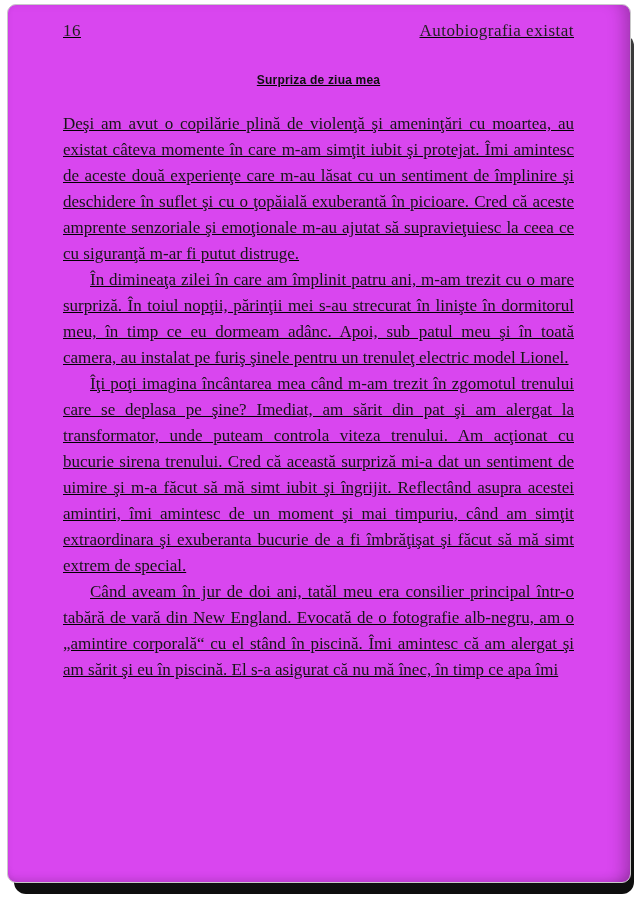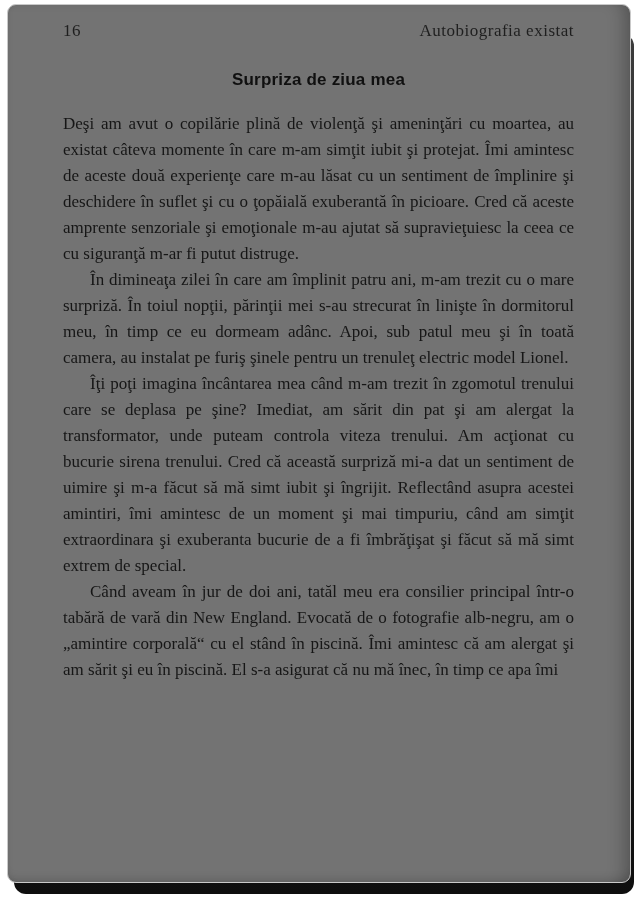--- a/index.html
+++ b/index.html
@@ -24,50 +24,51 @@
     height: 860px;
     background: linear-gradient(180deg, #3c3c3c 0%, #1b1b1b 70%, #0e0e0e 100%);
     border-radius: 12px;
   }
   .page {
     position: absolute;
     left: 7px;
     top: 4px;
     width: 624px;
     height: 879px;
-    background: #737373;
+    background: #d946ef;
     border: 1px solid #c9c9c9;
     border-radius: 9px;
     box-shadow:
       inset -16px 0 18px -12px rgba(0,0,0,0.30),
       inset 3px 0 6px -4px rgba(0,0,0,0.10),
       inset 0 -10px 12px -10px rgba(0,0,0,0.18);
     padding: 16px 56px 0 55px;
     overflow: hidden;
+    text-decoration: underline;
   }
   .page-header {
     display: flex;
     justify-content: space-between;
     align-items: baseline;
     font-size: 17px;
     color: #1f1f1f;
     letter-spacing: 0.5px;
     margin-bottom: 26px;
   }
   .body-text {
     font-size: 17px;
     line-height: 26px;
     color: #161616;
     text-align: justify;
   }
   .para { margin: 0; }
   .para.indent { text-indent: 27px; }
   .section-heading {
     font-family: "Liberation Sans", "DejaVu Sans", sans-serif;
-    font-size: 17px;
+    font-size: 12px;
     font-weight: 700;
     color: #101010;
     text-align: center;
     letter-spacing: 0.2px;
     margin: 20px 0 18px 0;
   }
 </style>
 </head>
 <body>
 

